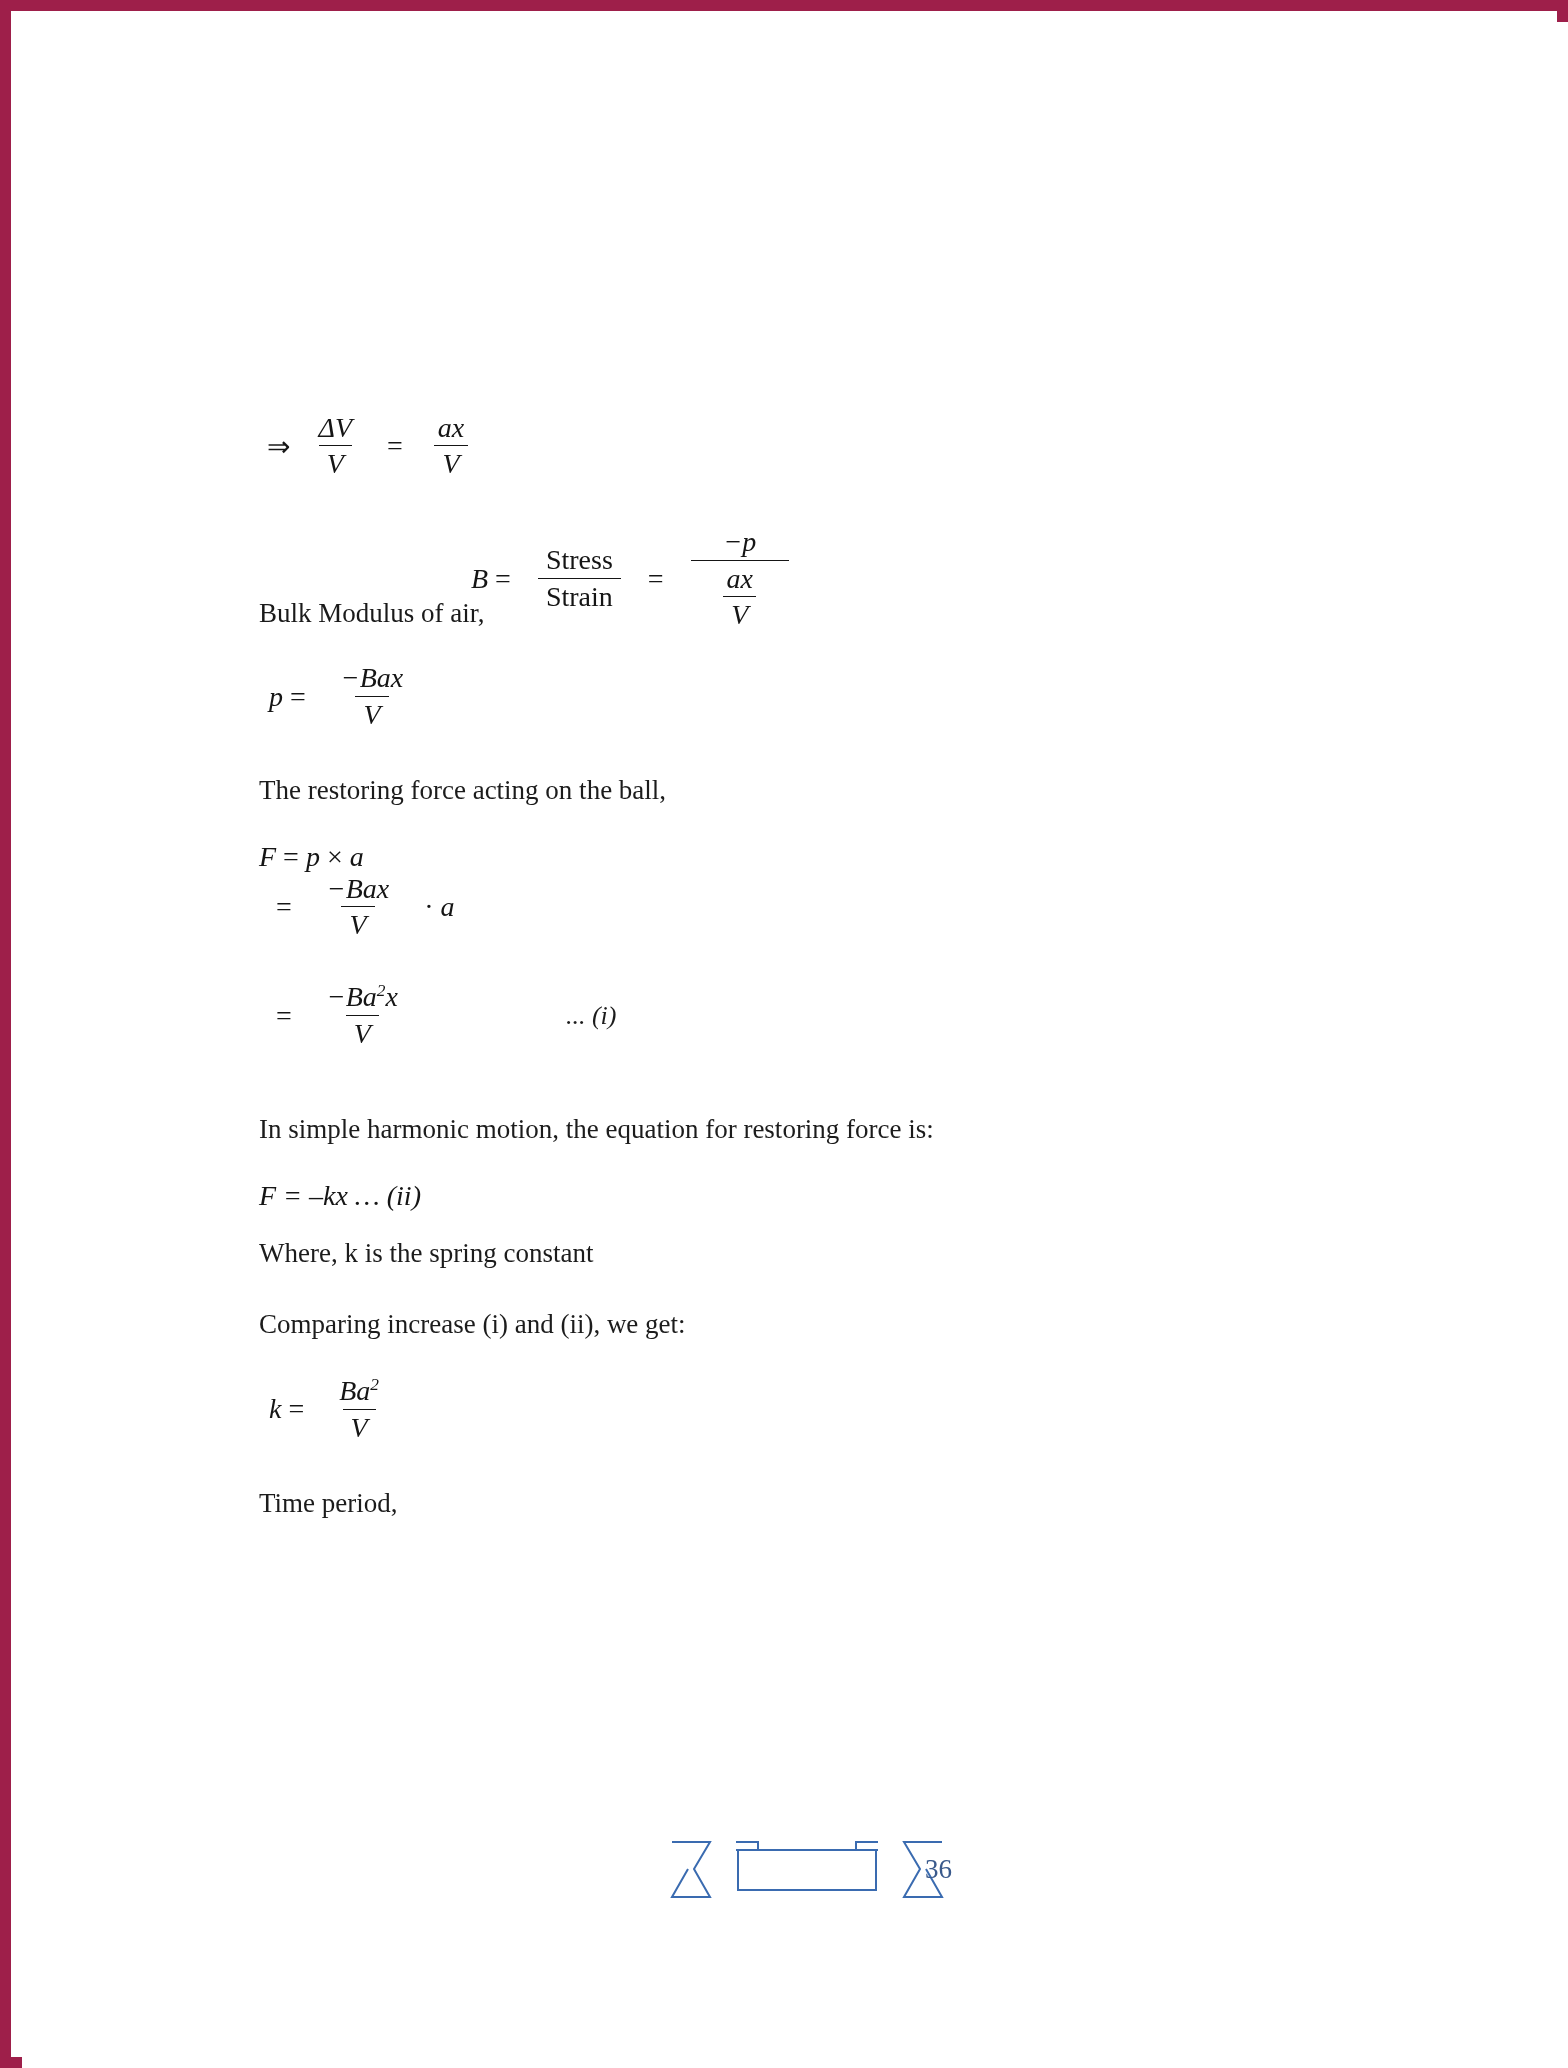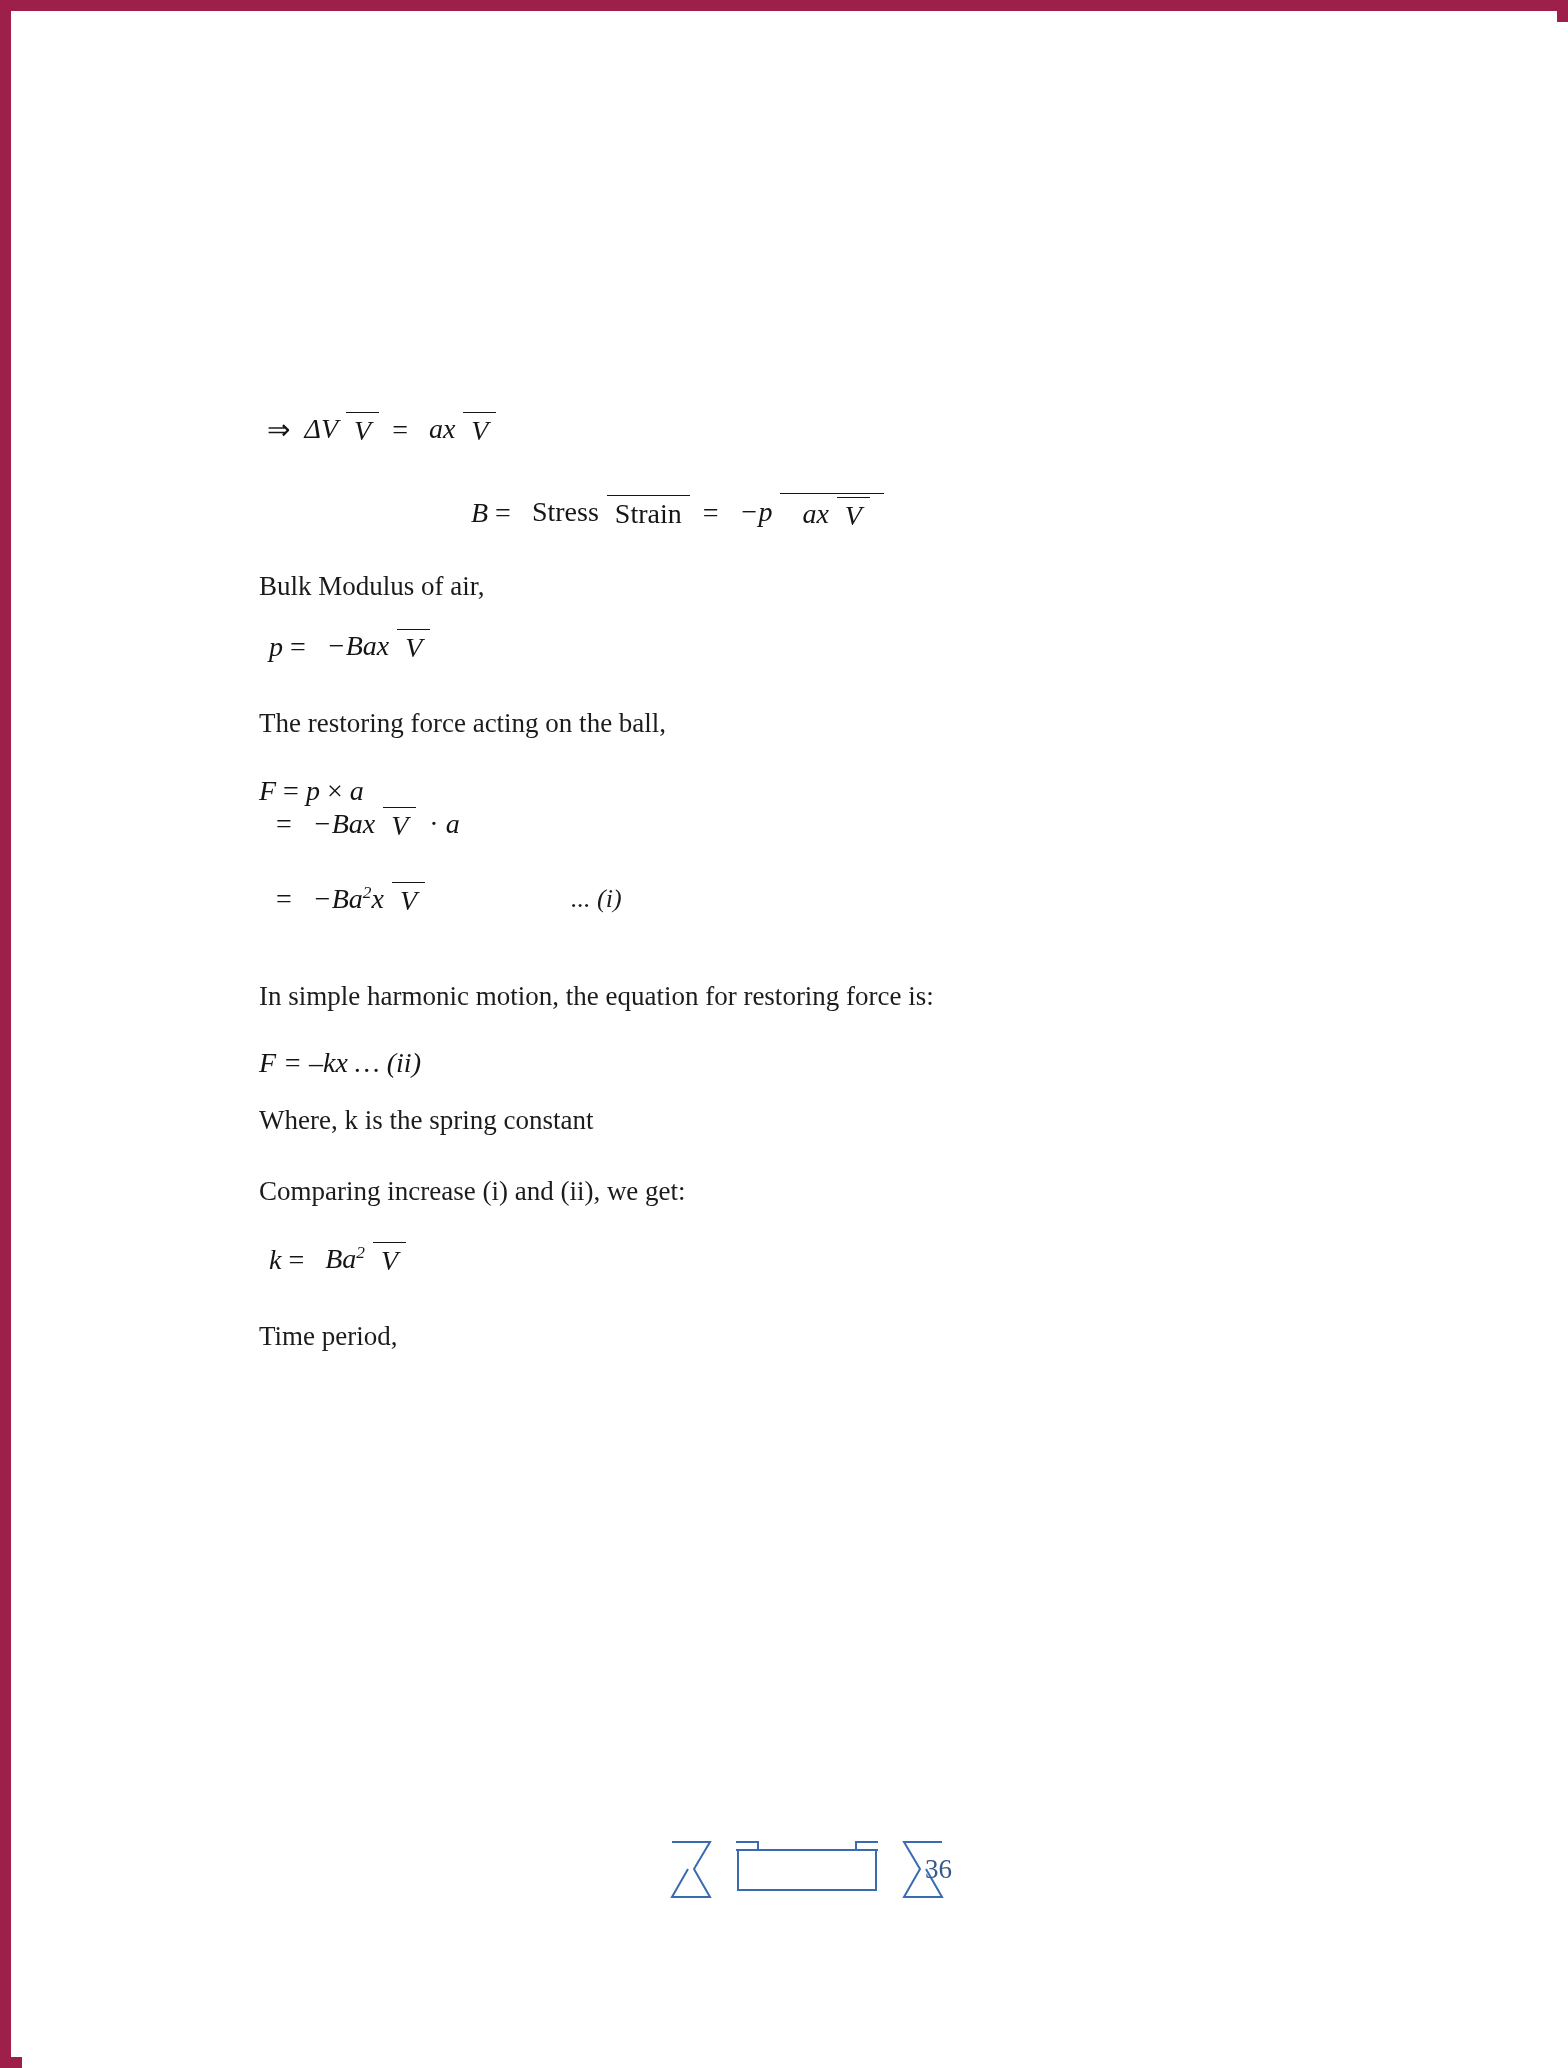--- a/index.html
+++ b/index.html
@@ -55,25 +55,25 @@
     font-style: italic;
     font-size: 28px;
     color: #151515;
     display: inline-flex;
     align-items: center;
     white-space: nowrap;
   }
   .math .up { font-style: normal; }
   .frac {
     display: inline-flex;
-    flex-direction: row;
+    flex-direction: column;
     align-items: center;
     justify-content: center;
     vertical-align: middle;
-    margin: 0 6px;
+    margin: 0 20px;
   }
   .frac .num {
     padding: 0 8px 1px 8px;
     line-height: 1.15;
   }
   .frac .den {
     padding: 2px 8px 0 8px;
     border-top: 1.4px solid #151515;
     line-height: 1.15;
   }
@@ -88,21 +88,21 @@
 
   
   .eq-dv { margin-left: 8px; }
   .bulk-row {
     position: relative;
     min-height: 120px;
   }
   .bulk-label {
     position: absolute;
     left: 0;
-    top: 84px;
+    top: 78px;
     font-size: 27px;
   }
   .bulk-eq {
     position: absolute;
     left: 212px;
     top: 6px;
   }
   .eqnum {
     font-style: italic;
     font-size: 26px;

